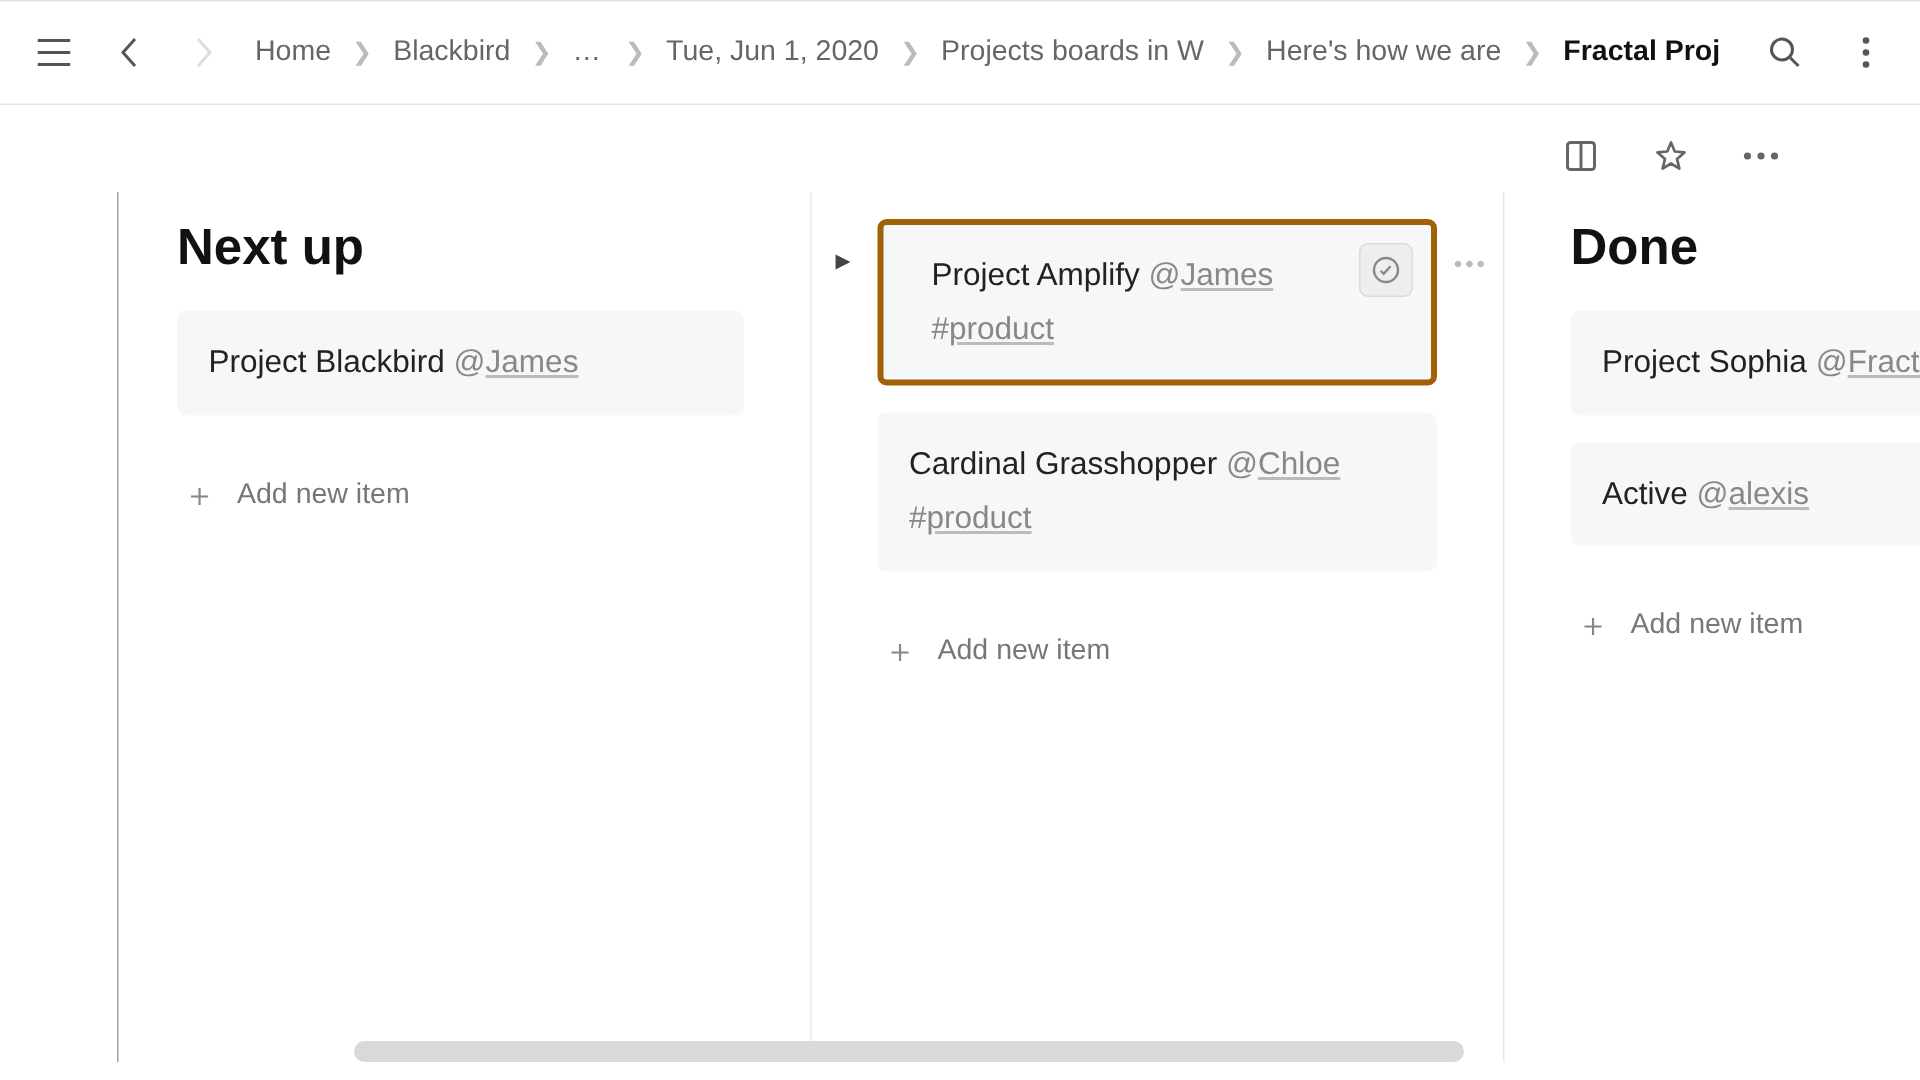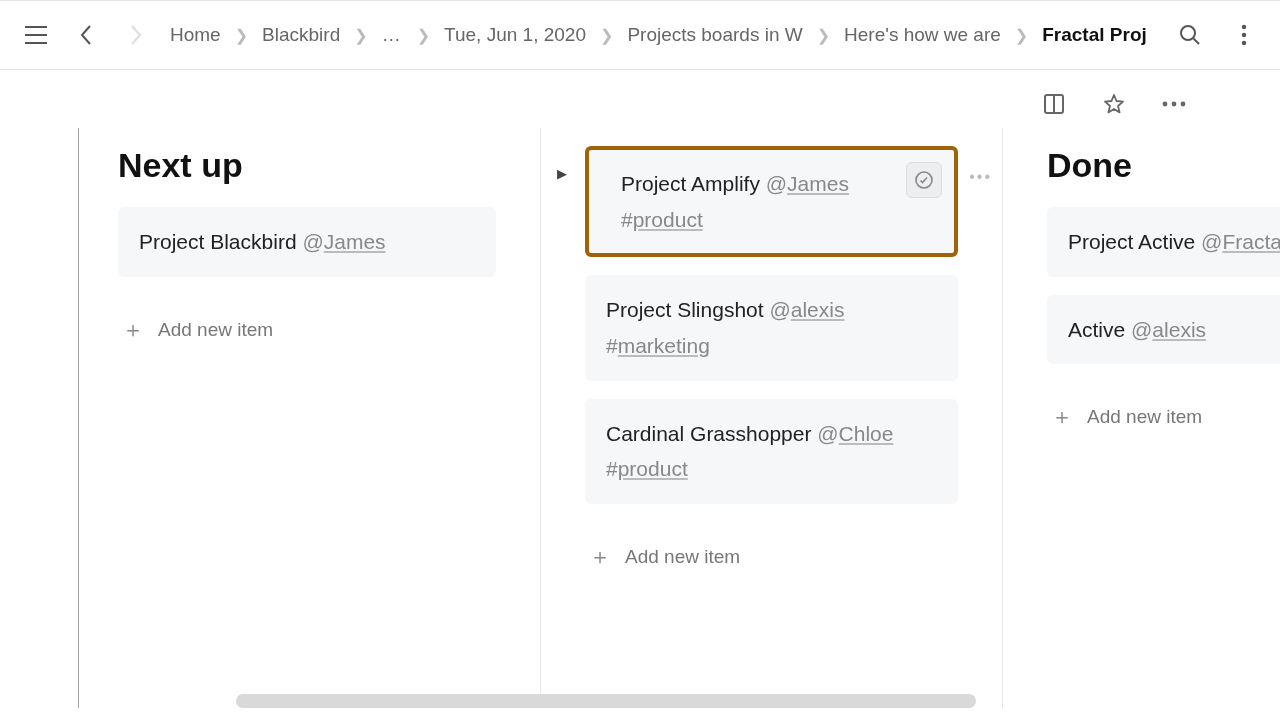--- a/index.html
+++ b/index.html
@@ -248,48 +248,41 @@
         <div class="card-action">
           <svg width="20" height="20" viewBox="0 0 20 20">
                 <circle cx="10" cy="10" r="8" stroke="#888" stroke-width="1.6" fill="none"></circle>
                 <path d="M6.5 10.5l2 2 4.5-5" stroke="#888" stroke-width="1.6" fill="none"></path>
               </svg>
         </div>
       </div>
       <span class="card-overflow">•••</span>
     </div>
 
-    <div class="card-row">
-      <div class="card">
-        <span>Project Slingshot</span>
-        <span class="meta-prefix"> @</span><span class="mention">alexis</span><br>
-        <span class="meta-prefix">#</span><span class="tag">marketing</span>
-      </div>
-    </div>
 
     <div class="card-row">
       <div class="card">
         <span>Cardinal Grasshopper</span>
         <span class="meta-prefix"> @</span><span class="mention">Chloe</span><br>
         <span class="meta-prefix">#</span><span class="tag">product</span>
       </div>
     </div>
 
     <div class="add-item">
       <span class="plus">＋</span>
       <span>Add new item</span>
     </div>
   </div>
 
   <div class="col">
     <div class="col-title">Done</div>
 
     <div class="card-row">
       <div class="card">
-        <span>Project Active</span>
+        <span>Project Sophia</span>
         <span class="meta-prefix"> @</span><span class="mention">Fractal</span>
       </div>
     </div>
 
     <div class="card-row">
       <div class="card">
         <span>Active</span>
         <span class="meta-prefix"> @</span><span class="mention">alexis</span>
       </div>
     </div>

